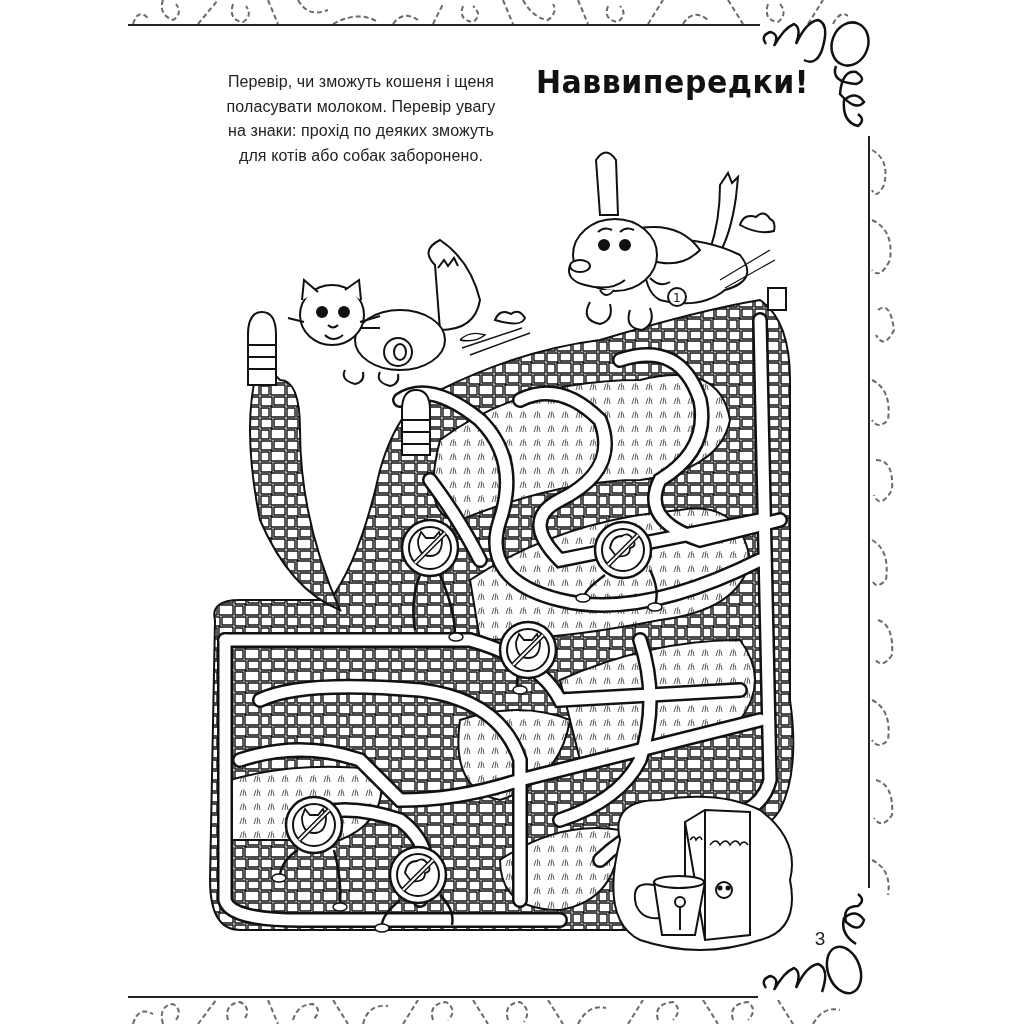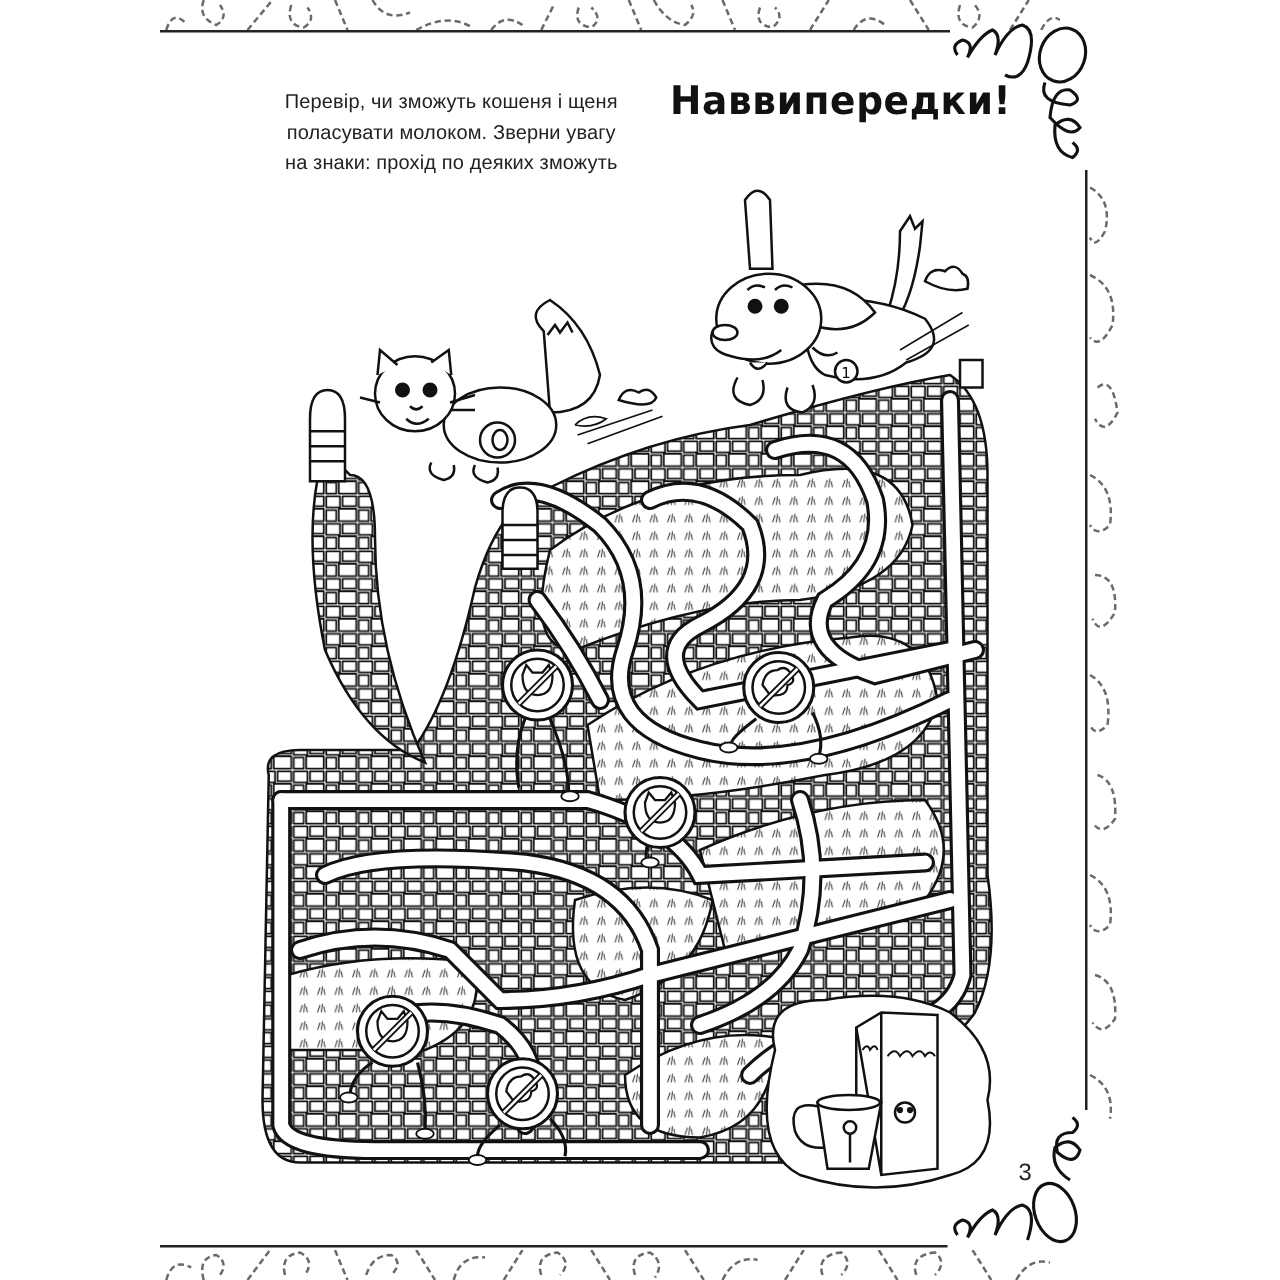--- a/index.html
+++ b/index.html
@@ -114,22 +114,23 @@
   <svg class="flourish" style="left:760px;top:888px" width="112" height="120" viewBox="0 0 112 120">
     <g fill="none" stroke="#111" stroke-width="2.5">
       <path d="M98 6 Q106 12 98 18 Q82 18 86 34 Q100 46 104 32 Q96 20 84 30 Q80 46 96 56"></path>
       <ellipse cx="84" cy="82" rx="16" ry="24" transform="rotate(-20 84 82)"></ellipse>
       <path d="M6 100 Q0 92 10 88 Q20 90 14 102 Q24 84 34 80 Q42 84 36 100 Q46 78 58 76 Q70 80 62 104"></path>
     </g>
   </svg>
 
   <div class="instructions">
     <div>Перевір, чи зможуть кошеня і щеня</div>
-    <div>поласувати молоком. Зверни увагу</div>
+    <div>поласувати молоком. Перевір увагу</div>
     <div>на знаки: прохід по деяких зможуть</div>
+    <div>для котів або собак заборонено.</div>
   </div>
   <div class="title">Наввипередки!</div>
   <div class="page-number">3</div>
 
   <svg class="maze" width="620" height="820" viewBox="200 140 620 820">
     <defs>
       <pattern id="stones" width="26" height="22" patternUnits="userSpaceOnUse">
         <rect width="26" height="22" fill="#fff"></rect>
         <path d="M1 1 h11 v9 h-11 z M14 1 h11 v8 h-11 z M1 12 h8 v9 h-8 z M11 11 h14 v10 h-14 z" fill="none" stroke="#111" stroke-width="1.4" stroke-linejoin="round"></path>
       </pattern>

